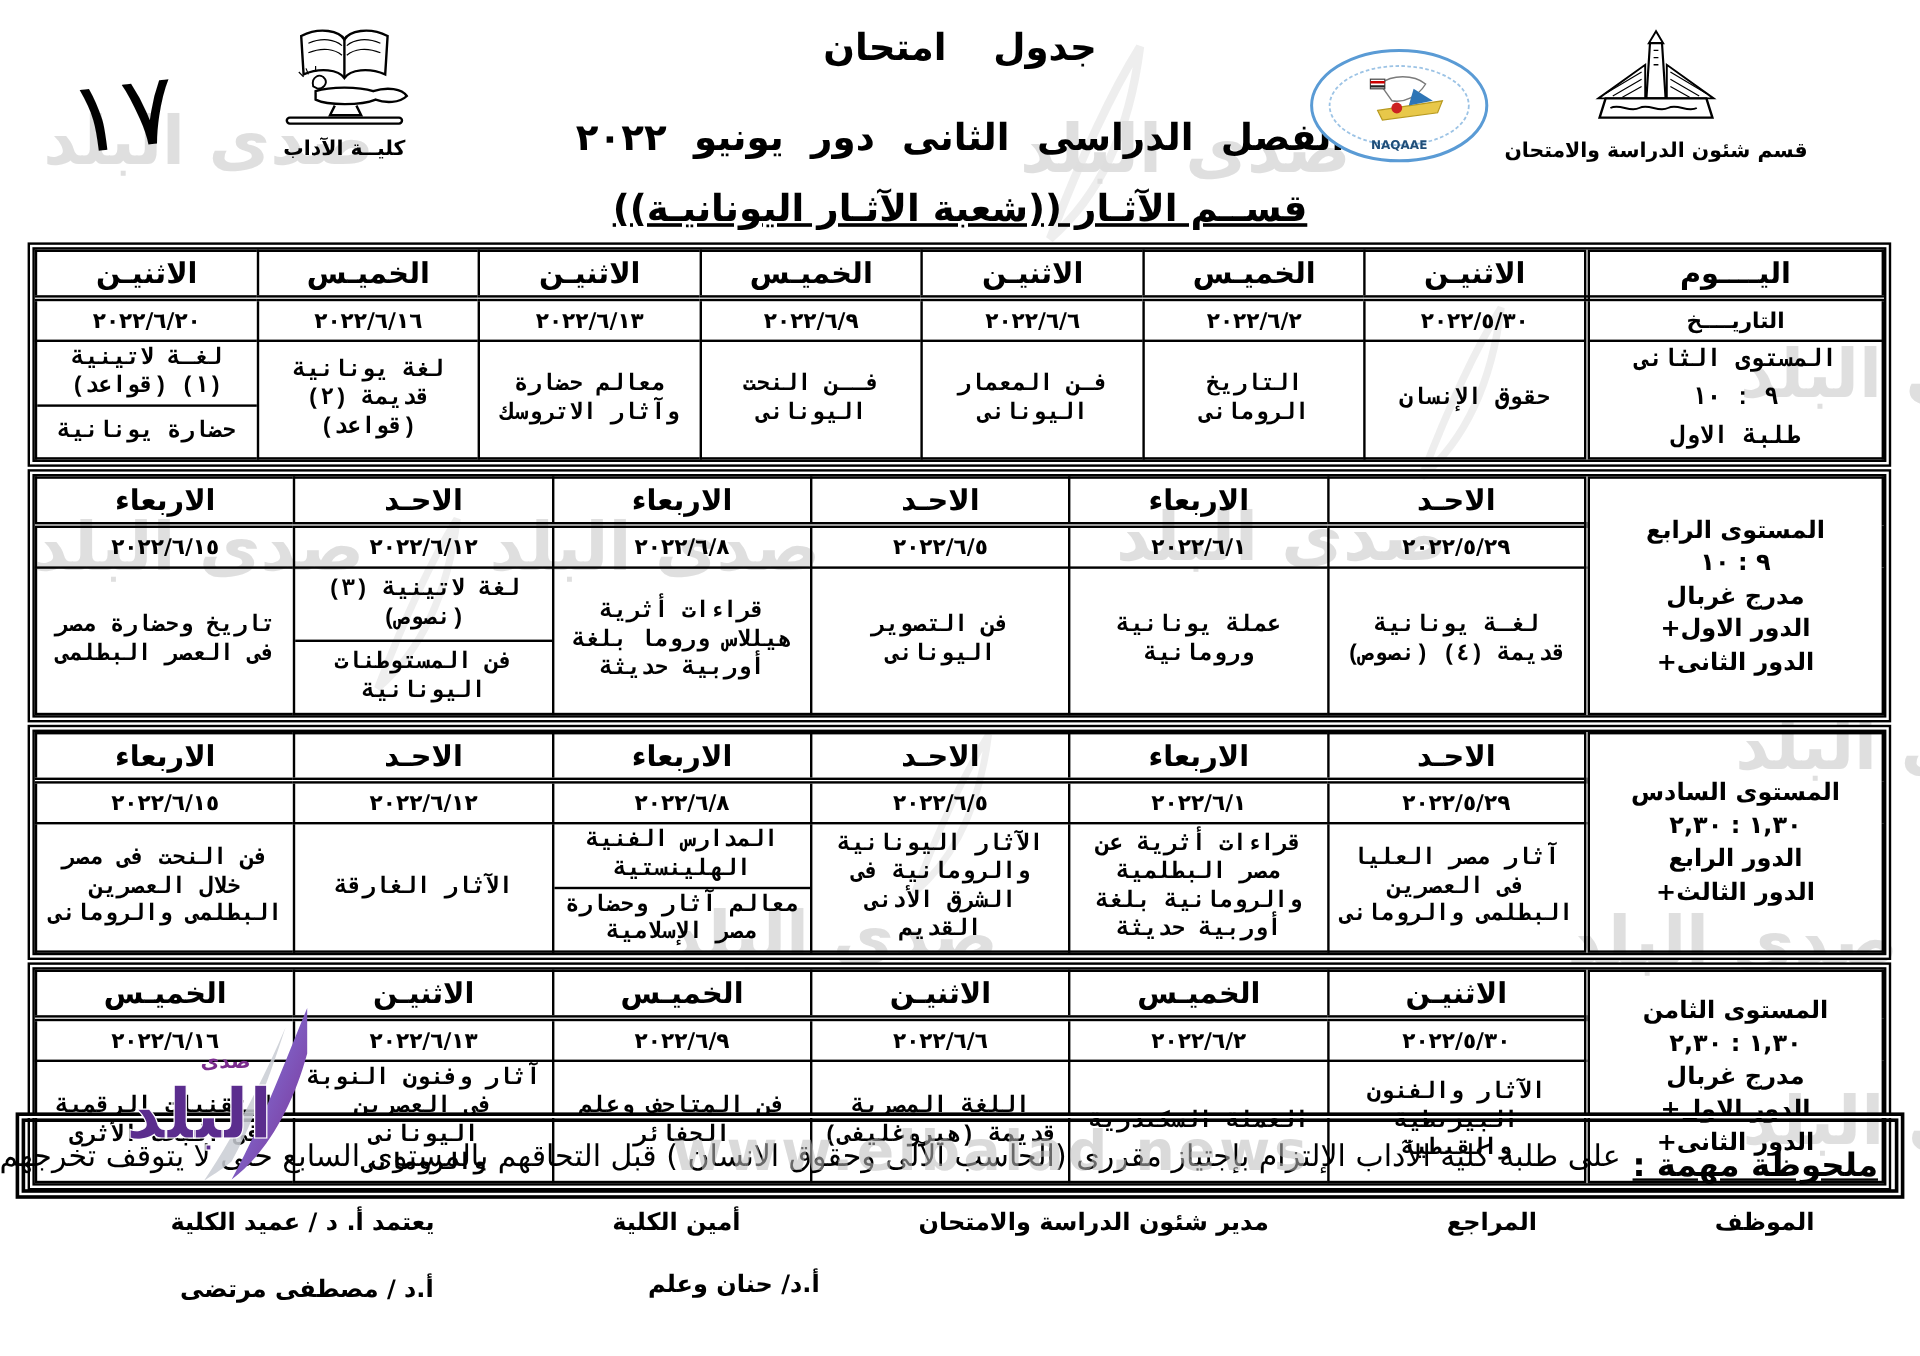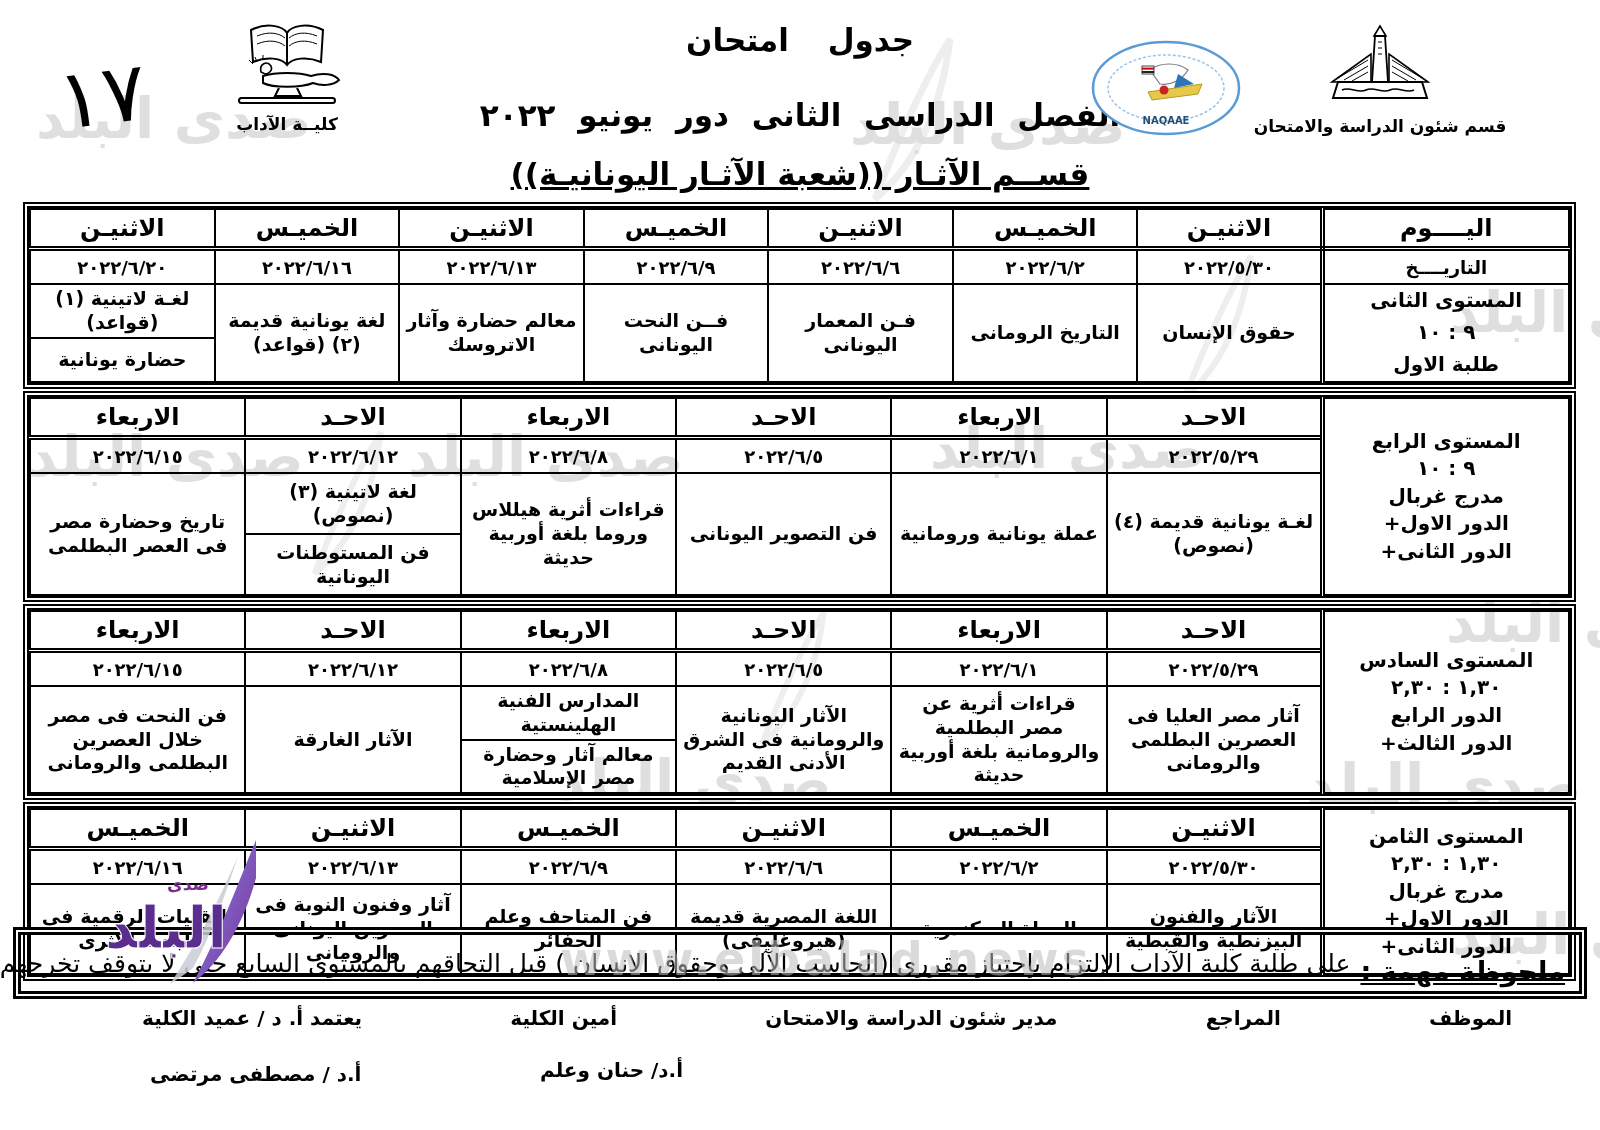--- a/index.html
+++ b/index.html
@@ -31,21 +31,21 @@
   table{width:100%;border-collapse:collapse;table-layout:fixed;background:transparent;}
   col.clbl{width:247px;}
   th,td{border:2px solid #000;text-align:center;vertical-align:middle;font-weight:bold;padding:1px 2px;}
   th.day{font-size:24px;height:34px;border-bottom:5px double #000;}
   td.date{font-size:18px;height:30px;}
   td.subj{font-size:19px;padding:0;line-height:1.25;}
   .b1 td.subj{height:96px}.b2 td.subj{height:120px}.b3 td.subj{height:102px}.b4 td.subj{height:88px}
   .lblcol{border-left:5px double #000;}
   td.lvl{font-size:20px;line-height:1.38;}
   .cellwrap{display:flex;flex-direction:column;height:100%;}
-  .cellwrap .sub{flex:1;display:flex;align-items:center;justify-content:center;padding:2px 6px;}
+  .cellwrap .sub{flex:1;display:flex;align-items:center;justify-content:center;padding:2px 6px;font-family:Liberation Mono, monospace;}
   .split .sub:first-child{border-bottom:2px solid #000;}
   
   .note{position:absolute;top:932px;right:18px;left:18px;height:56px;border:3px solid #000;
       box-shadow:0 0 0 2px #fff,0 0 0 5px #000;display:flex;align-items:center;
       padding:0 14px;font-size:25px;z-index:1;background:transparent;}
   .note .note-label{font-weight:bold;text-decoration:underline;font-size:27px;margin-left:10px;white-space:nowrap;margin-top:16px;}
   .note .note-text{white-space:nowrap;}
   
   .roles{position:absolute;top:1006px;right:88px;left:142px;display:flex;
       justify-content:space-between;font-weight:bold;font-size:20px;z-index:1;}

